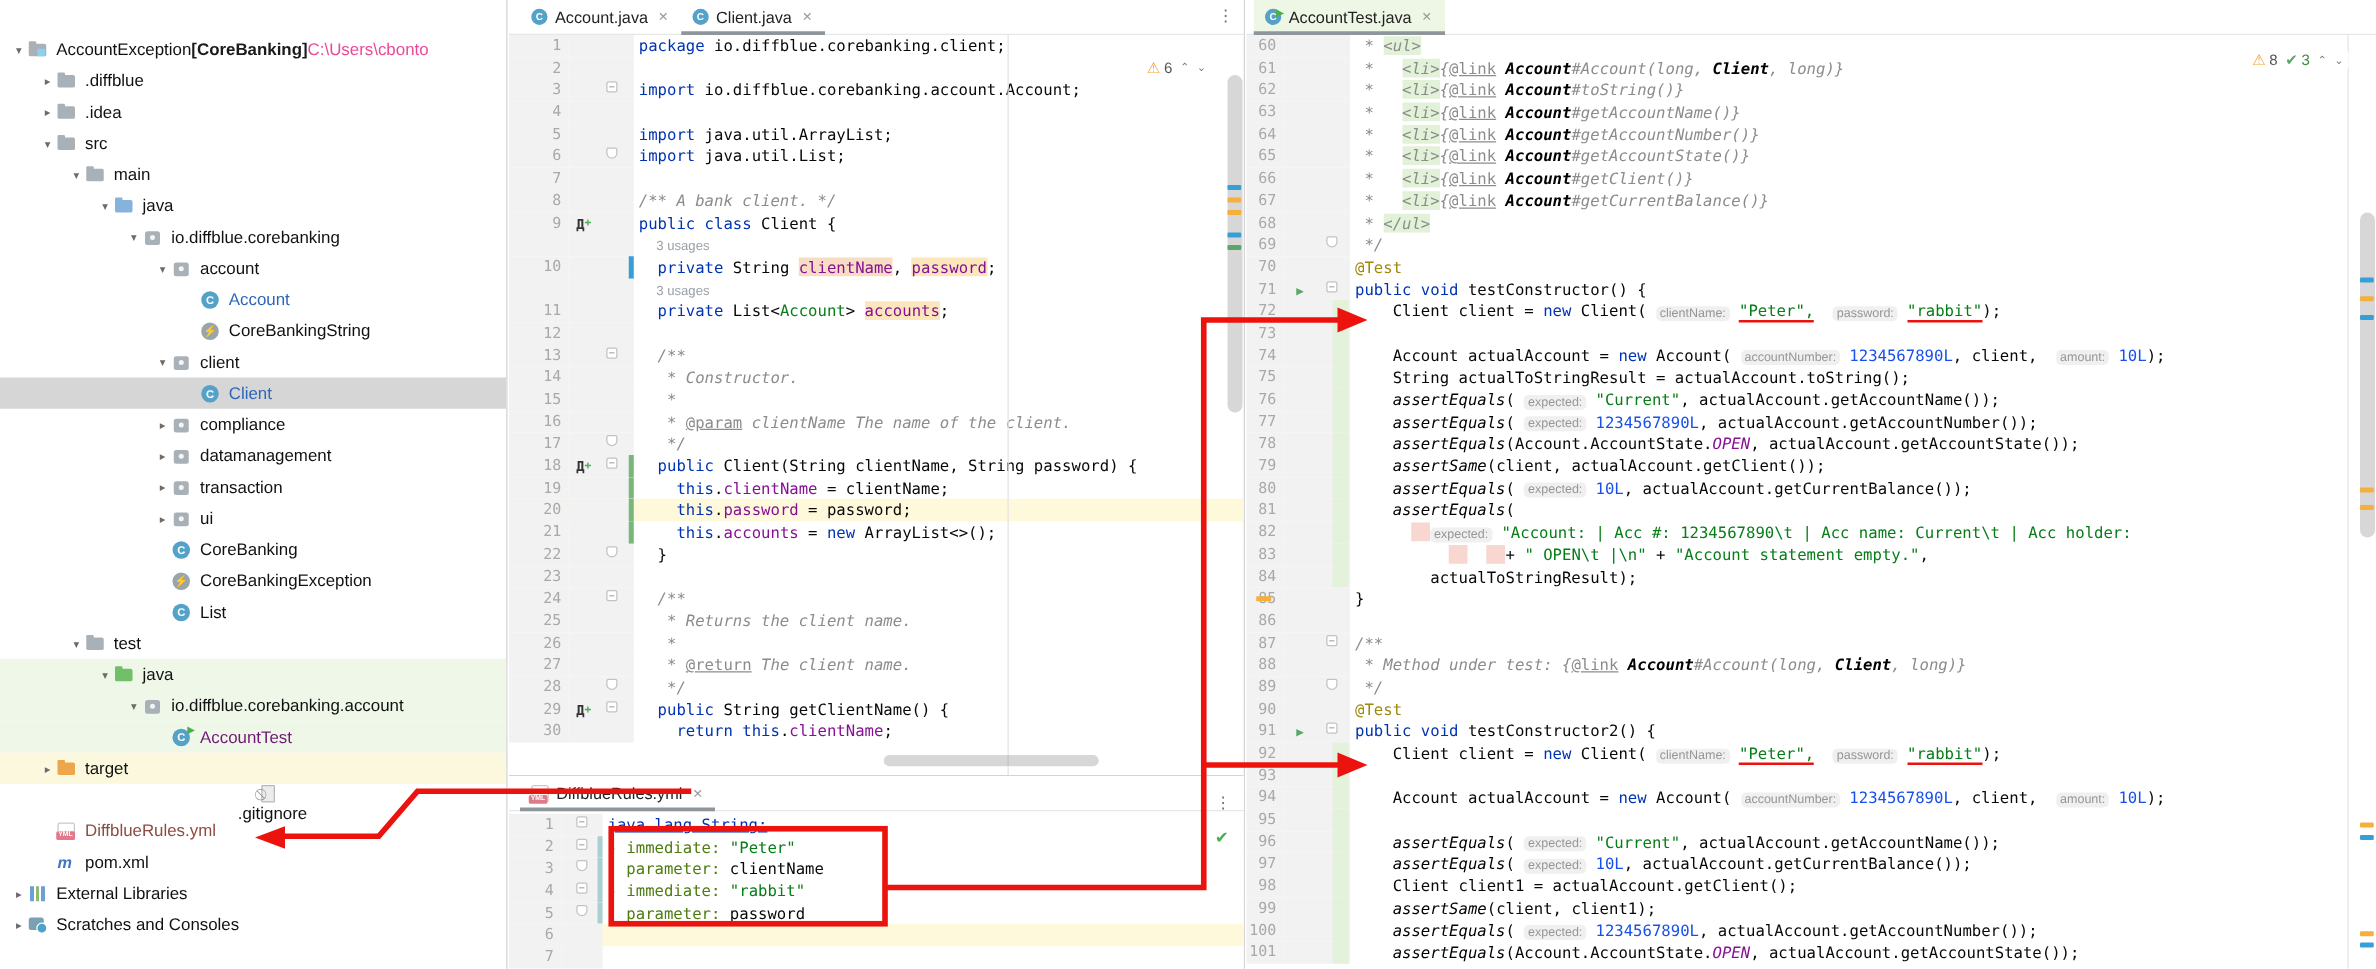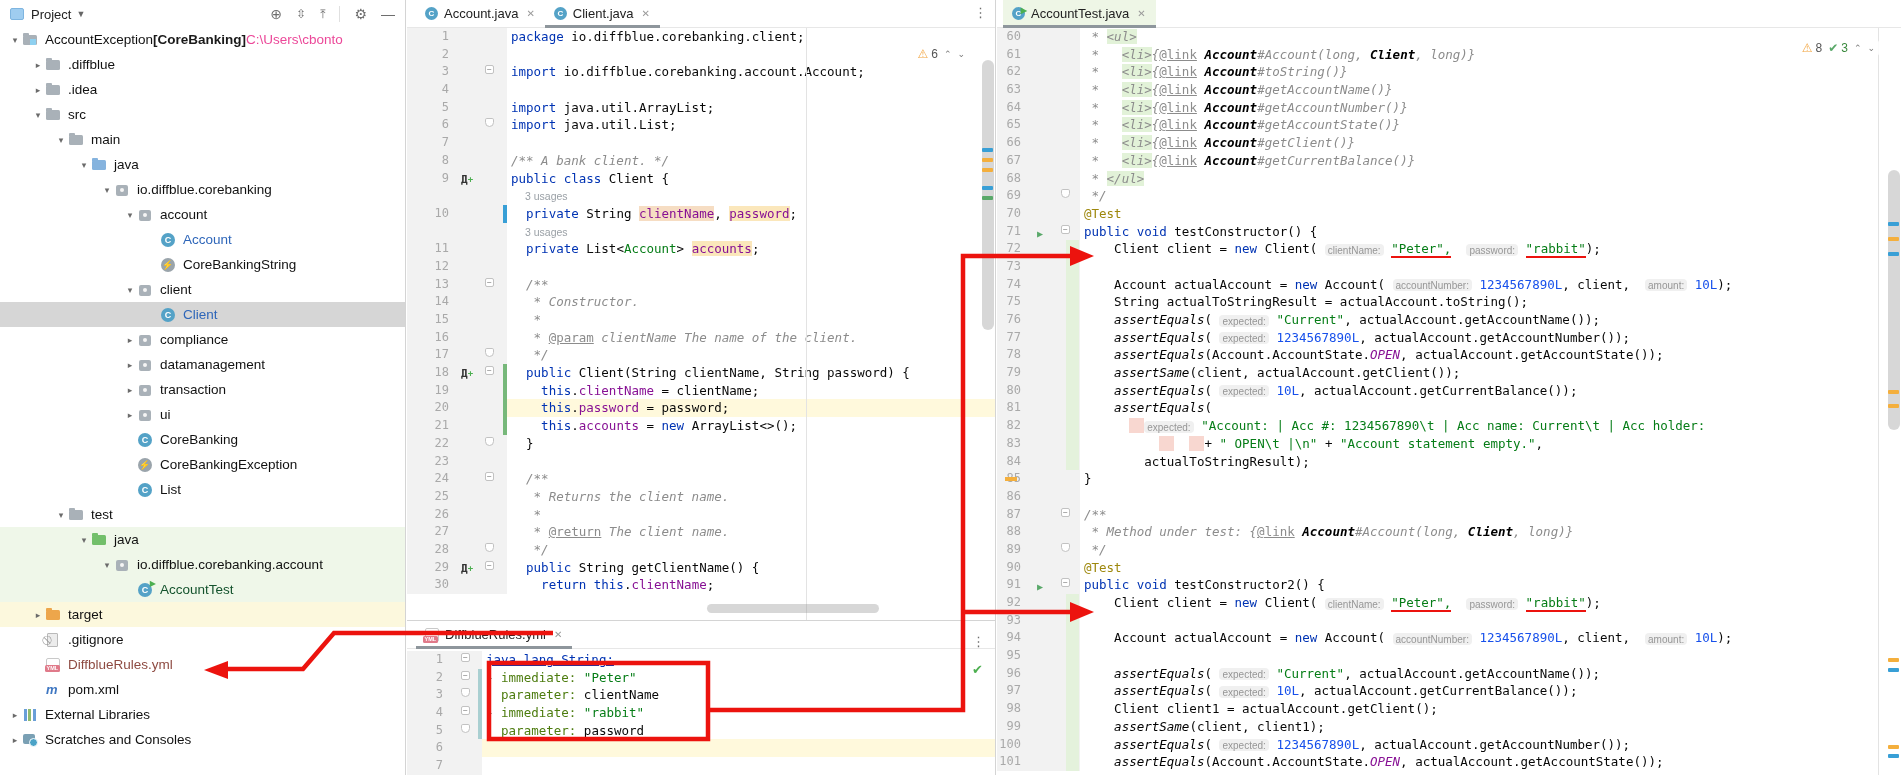--- a/index.html
+++ b/index.html
@@ -43,21 +43,21 @@
   .yml-shape::after{content:'YML';position:absolute;left:-2px;bottom:-1px;background:#e07a8a;color:#fff;font-size:5.5px;font-weight:bold;padding:0.5px 1.5px;border-radius:1.5px}
   .ign-shape{position:absolute;left:2px;top:1px;width:11px;height:14px;background:#ececec;border:1px solid #b9b9b9;border-radius:1px}
   .ign-shape::after{content:'⃠';position:absolute;left:1px;top:1px;font-size:9px;color:#8a8a8a}
   .mvn-shape{position:absolute;left:1px;top:0;color:#3f77c2;font-weight:bold;font-style:italic;font-size:13px}
   .lib-shape{position:absolute;left:2px;top:2px;width:12px;height:12px;
     background:linear-gradient(90deg,#6a9fd8 0 3px,#fff 3px 4.5px,#8fba6f 4.5px 7.5px,#fff 7.5px 9px,#6a9fd8 9px 12px)}
   .scr-shape{position:absolute;left:1px;top:2px;width:12px;height:10px;background:#7aa0b4;border-radius:2px}
   .scr-shape::after{content:'';position:absolute;right:-3px;bottom:-3px;width:7px;height:7px;border-radius:50%;background:#4ba3c7;border:1px solid #fff}
   .tlabel{color:#111}
   .tlabel.blue{color:#2e66b9}
-  .tlabel.green{color:#14532d}
+  .tlabel.green{color:#701a75}
   .tlabel.maroon{color:#8e4b42}
   .tbold{font-weight:bold}
   .tpath{color:#ec4899}
 
   
   #mid-group{left:407px;top:0;width:589px;height:775px;border-right:1px solid var(--div)}
   #right-group{left:997px;top:0;width:904px;height:775px}
   .tabbar{position:relative;height:28px;border-bottom:1px solid #e7e7e7;display:flex;align-items:stretch;background:#fff}
   .tab{display:flex;align-items:center;gap:6px;padding:0 10px 0 9px;position:relative;font-size:13px;color:#222}
   .tab .cicon{width:13px;height:13px;border-radius:50%;background:#54a2c7;color:#fff;font-size:8px;font-weight:bold;text-align:center;line-height:13px;position:relative}
@@ -126,33 +126,20 @@
   .stripe{position:absolute;width:11px;height:4px;border-radius:1px}
 
   #svg-anno{position:absolute;left:0;top:0;z-index:40;pointer-events:none}
   .ymlcheck{position:absolute;color:#4caf50;font-size:13px;z-index:6}
   .ymldots{position:absolute;color:#6e6e6e;font-size:13px;z-index:6}
 </style>
 </head>
 <body>
 
 <div class="pane" id="tree-panel">
-  <div id="tree-header">
-    <span class="tw-icon"></span>
-    <span class="title">Project</span>
-    <span class="hdr-caret">▼</span>
-    <span class="hdr-icons">
-      <span>⊕</span>
-      <span style="font-size:12px">⇳</span>
-      <span style="font-size:12px">⤒</span>
-      <span class="sep"></span>
-      <span>⚙</span>
-      <span>—</span>
-    </span>
-  </div>
   <div id="tree">
       <div class="trow" style="padding-left: 8px;">
         <span class="chev">▾</span>
         <span class="ticon f-root">
           <span class="fold-shape"></span>
           <span style="position:absolute;left:8px;top:7px;width:6px;height:6px;background:#8ed0f0"></span>
         </span>
         <span class="tlabel">AccountException</span>
         <span class="tbold"> [CoreBanking]</span>
         <span class="tpath"> C:\Users\cbonto</span>
@@ -312,21 +299,21 @@
         </span>
         <span class="tlabel green">AccountTest</span>
       </div>
       <div class="trow yel" style="padding-left: 31px;">
         <span class="chev">▸</span>
         <span class="ticon f-target">
           <span class="fold-shape"></span>
         </span>
         <span class="tlabel">target</span>
       </div>
-      <div class="trow" style="padding-left: 31px;">
+      <div class="trow" style="padding-left: 31px; flex-direction: column;">
         <span class="chev"></span>
         <span class="ticon f-file-ignored">
           <span class="ign-shape"></span>
         </span>
         <span class="tlabel">.gitignore</span>
       </div>
       <div class="trow" style="padding-left: 31px;">
         <span class="chev"></span>
         <span class="ticon f-file-yml">
           <span class="yml-shape"></span>

